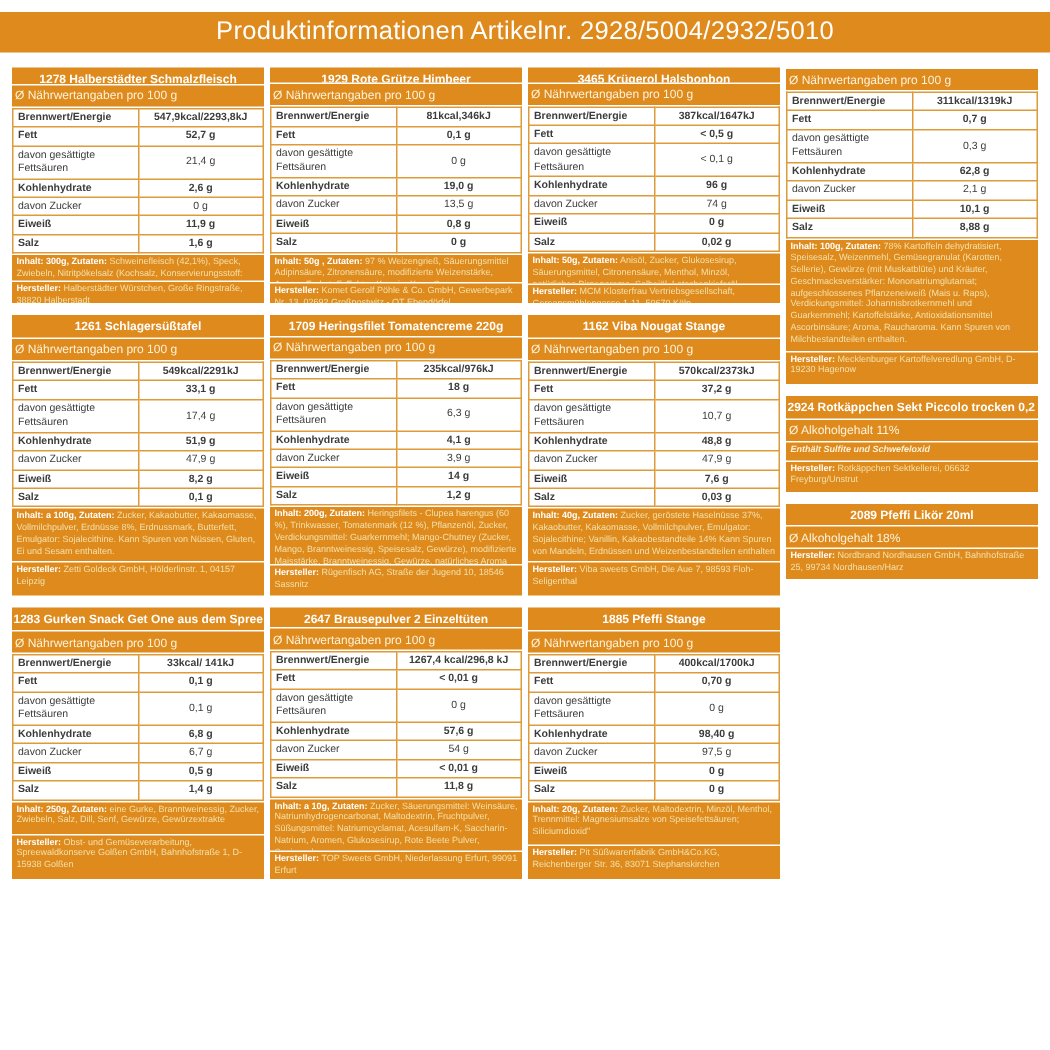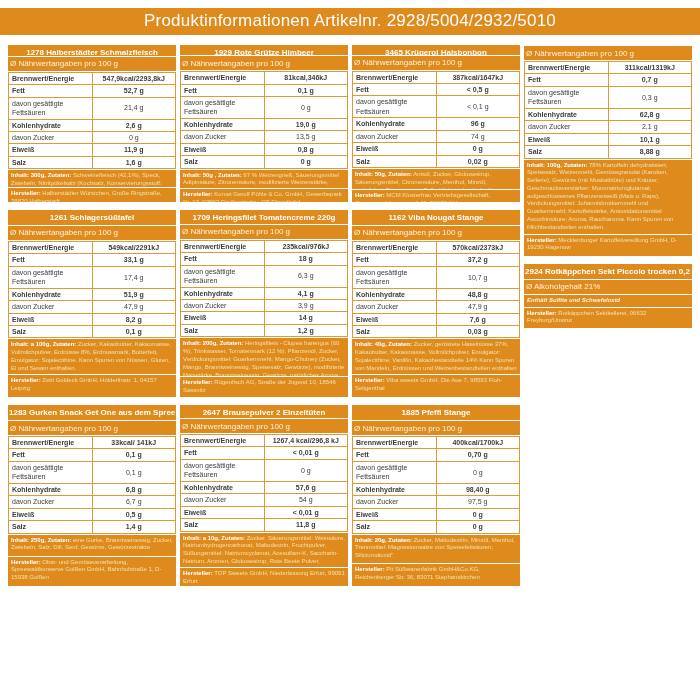--- a/index.html
+++ b/index.html
@@ -460,22 +460,27 @@
                 <td class="val b">8,88 g</td>
               </tr>
         </tbody>
           </table>
         <div class="inhalt"><span class="blabel">Inhalt: 100g, Zutaten:</span> <span>78% Kartoffeln dehydratisiert, Speisesalz, Weizenmehl, Gemüsegranulat (Karotten, Sellerie), Gewürze (mit Muskatblüte) und Kräuter, Geschmacksverstärker: Mononatriumglutamat; aufgeschlossenes Pflanzeneiweiß (Mais u. Raps), Verdickungsmittel: Johannisbrotkernmehl und Guarkernmehl; Kartoffelstärke, Antioxidationsmittel Ascorbinsäure; Aroma, Raucharoma. Kann Spuren von Milchbestandteilen enthalten.</span></div>
         <div class="hersteller"><span class="blabel">Hersteller:</span> <span>Mecklenburger Kartoffelveredlung GmbH, D-19230 Hagenow</span></div>
       </div>
 
       <div class="card small h-sm1">
         <div class="card-header">2924 Rotkäppchen Sekt Piccolo trocken 0,2 l</div>
-        <div class="alc-row">Ø Alkoholgehalt 21%</div>
+        <div class="alc-row">Ø Alkoholgehalt 11%</div>
         <div class="note-row">Enthält Sulfite und Schwefeloxid</div>
         <div class="hersteller"><span class="blabel">Hersteller:</span> <span>Rotkäppchen Sektkellerei, 06632 Freyburg/Unstrut</span></div>
       </div>
 
+      <div class="card small h-sm2">
+        <div class="card-header">2089 Pfeffi Likör 20ml</div>
+        <div class="alc-row">Ø Alkoholgehalt 18%</div>
+        <div class="hersteller"><span class="blabel">Hersteller:</span> <span>Nordbrand Nordhausen GmbH, Bahnhofstraße 25, 99734 Nordhausen/Harz</span></div>
+      </div>
 
     </div>
 
   </div>
 </div>
 
 </body></html>

